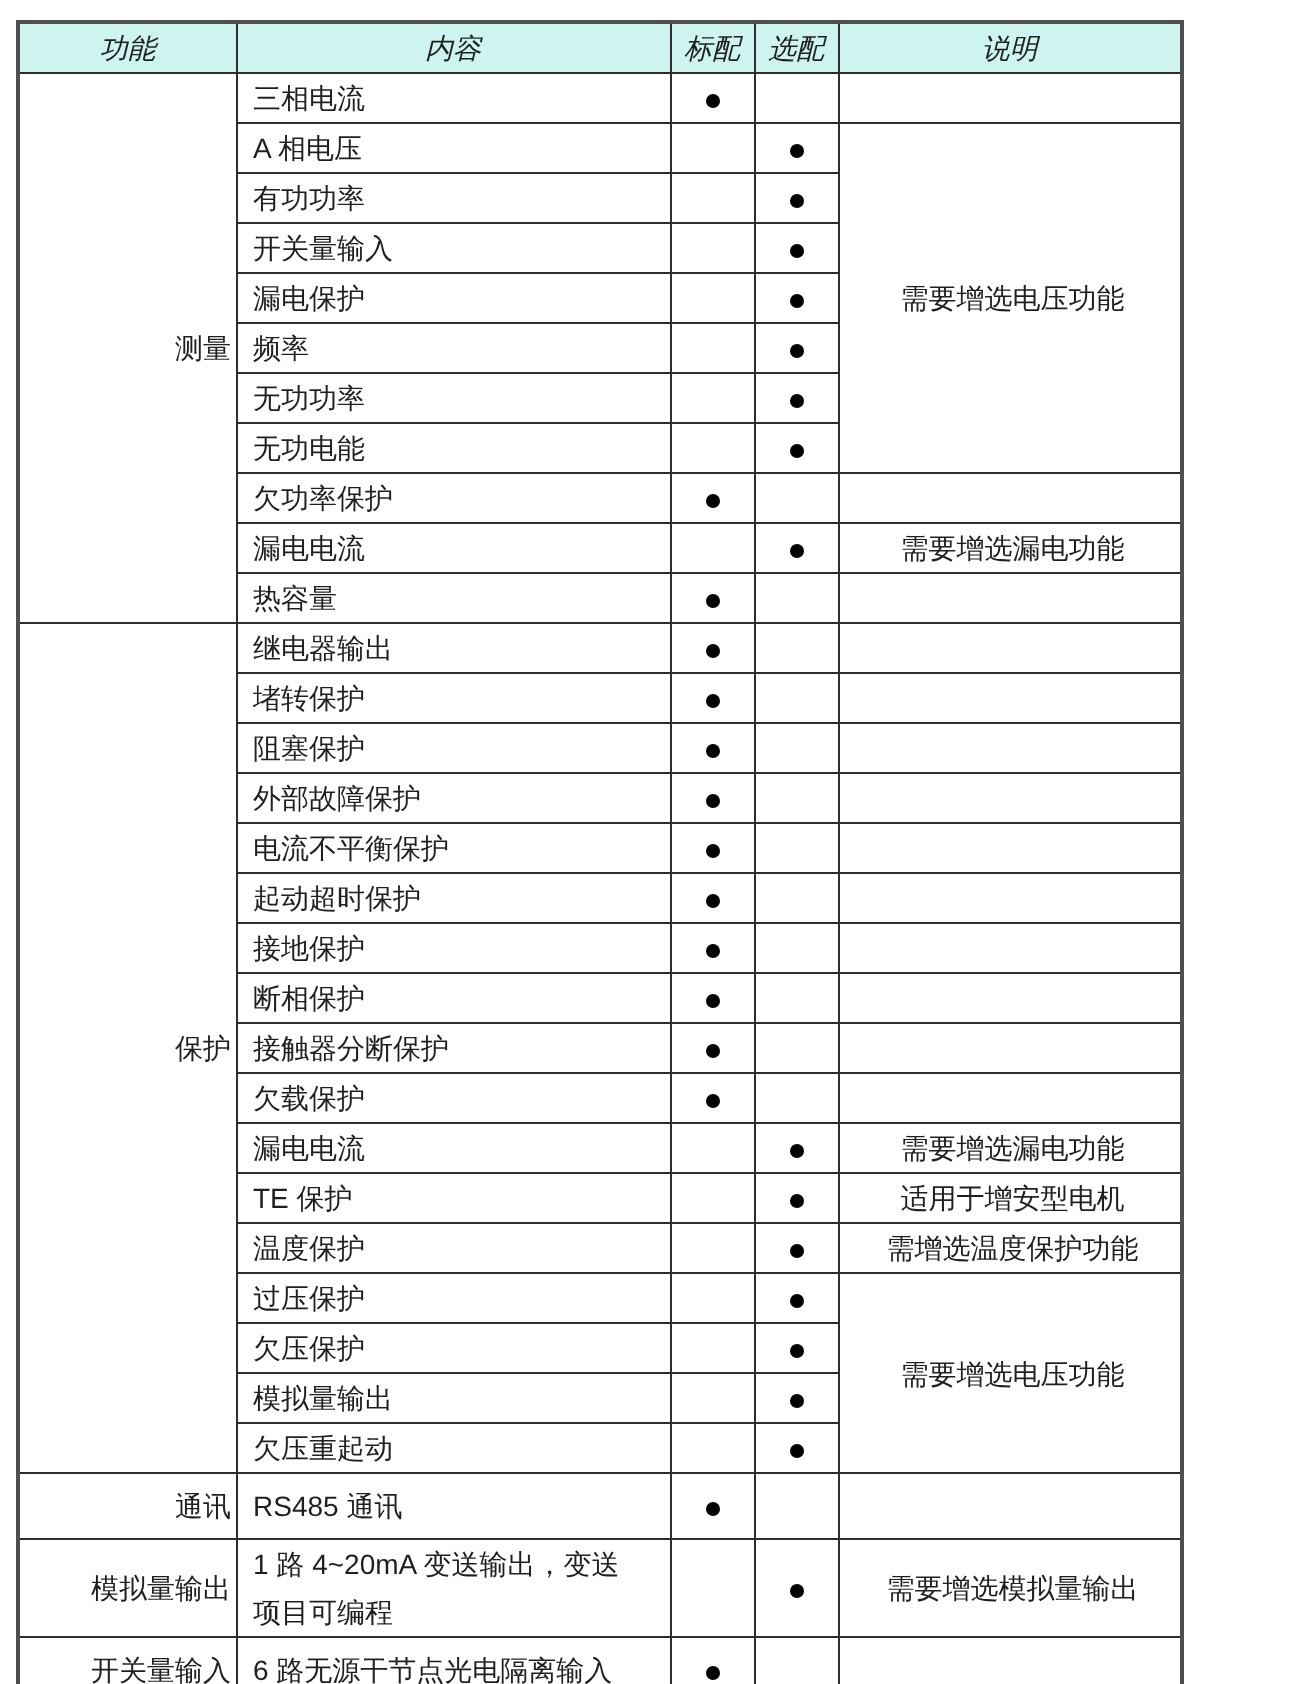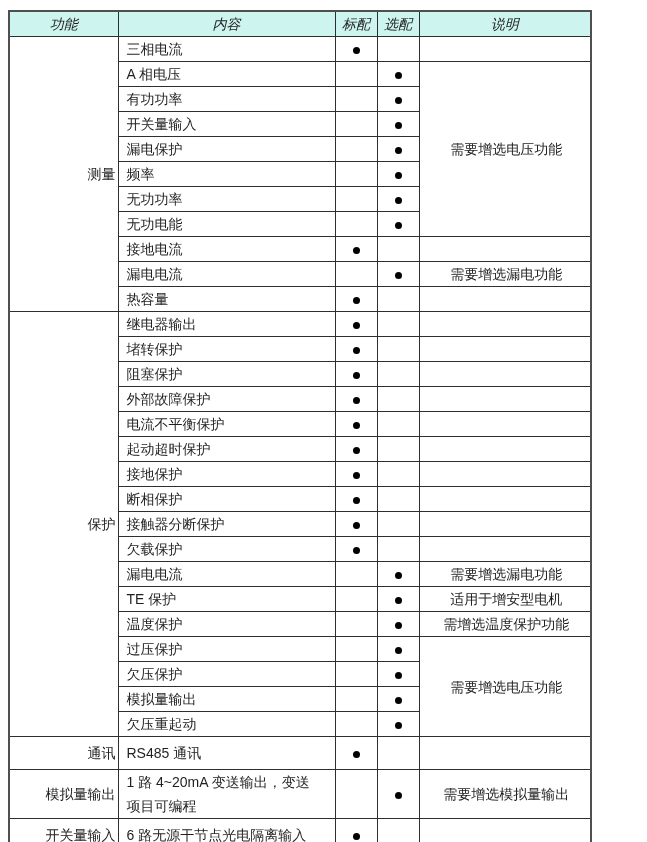--- a/index.html
+++ b/index.html
@@ -92,21 +92,21 @@
           <td class="content">无功功率</td>
           <td class="mark"></td>
           <td class="mark"><span class="dot"></span></td>
         </tr>
         <tr>
           <td class="content">无功电能</td>
           <td class="mark"></td>
           <td class="mark"><span class="dot"></span></td>
         </tr>
         <tr>
-          <td class="content">接地电流</td>
+          <td class="content">欠功率保护</td>
           <td class="mark"><span class="dot"></span></td>
           <td class="mark"></td>
           <td class="desc" rowspan="1"></td>
         </tr>
         <tr>
           <td class="content">漏电电流</td>
           <td class="mark"></td>
           <td class="mark"><span class="dot"></span></td>
           <td class="desc" rowspan="1">需要增选漏电功能</td>
         </tr>

